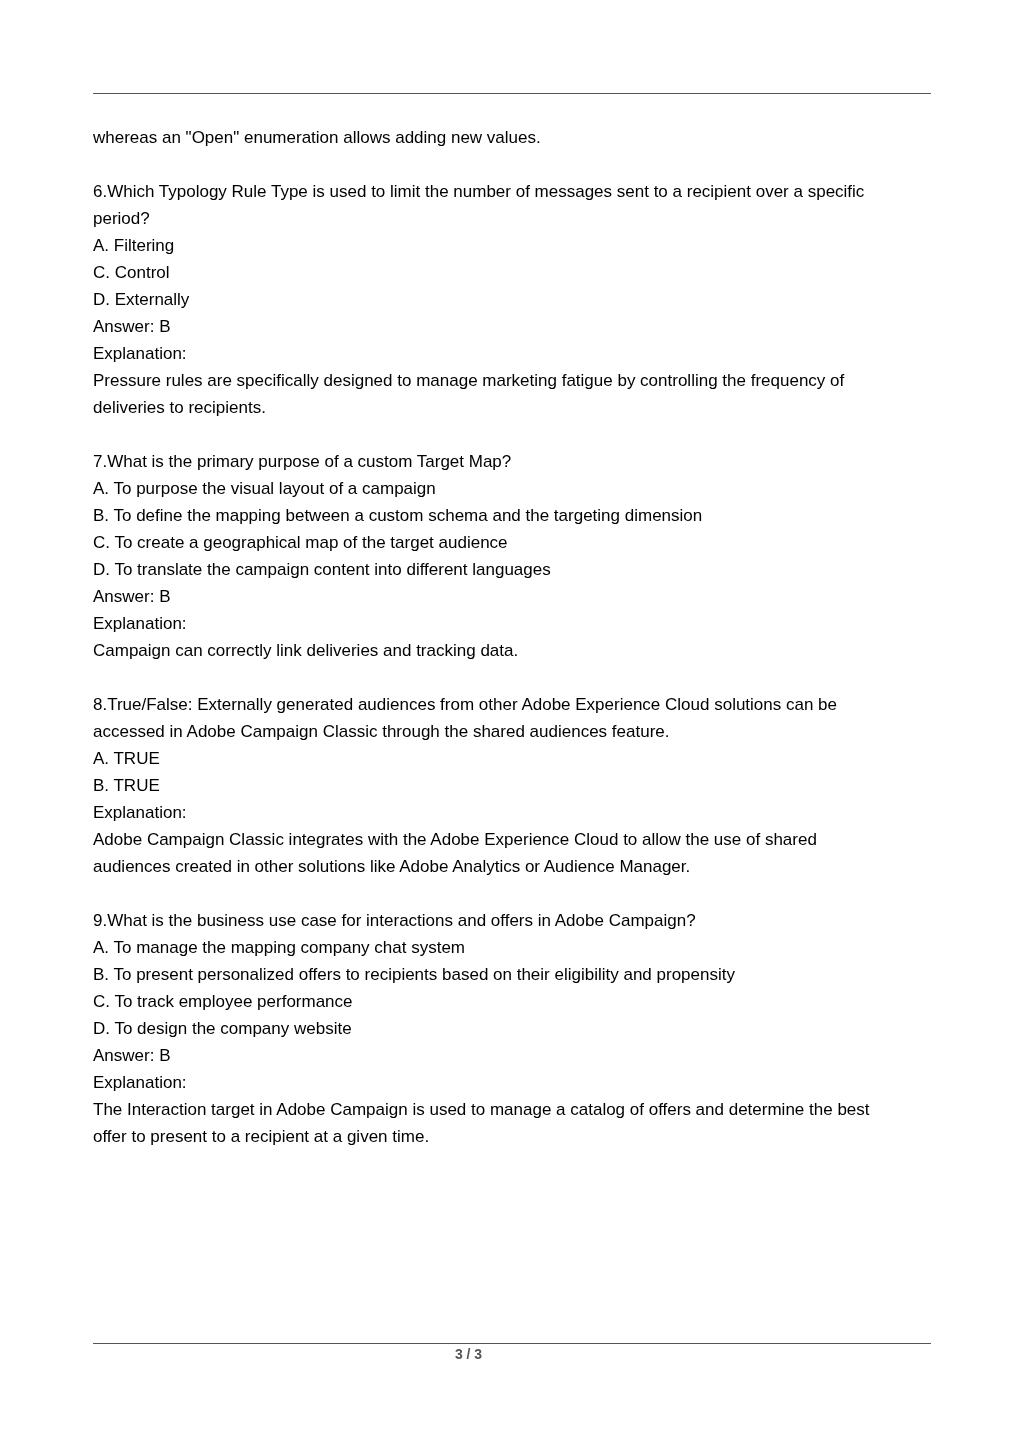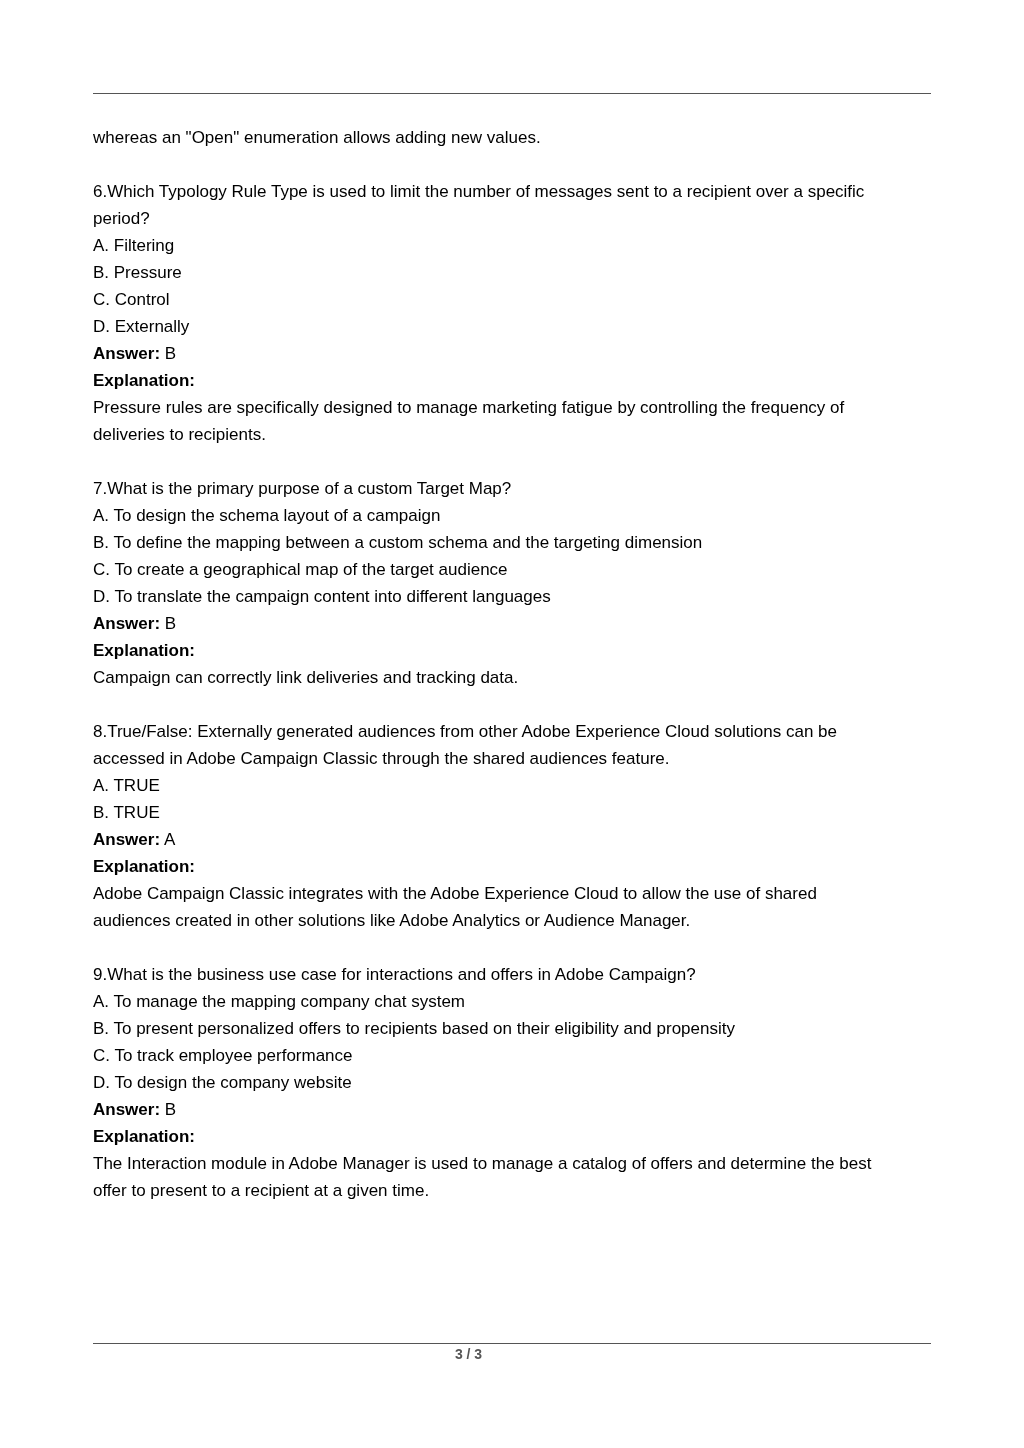--- a/index.html
+++ b/index.html
@@ -5,78 +5,76 @@
     html, body { margin: 0; padding: 0; background: #ffffff; }
     body { width: 1024px; height: 1448px; position: relative; overflow: hidden;
            font-family: "Liberation Sans", sans-serif; color: #000; }
     .rule { position: absolute; left: 93px; width: 838px; height: 0; border-top: 1px solid #555; }
     .rule.top { top: 93px; }
     .rule.bottom { top: 1343px; }
     .content { position: absolute; left: 93px; top: 124px; width: 842px;
                font-size: 17px; line-height: 27px; }
     .line { white-space: pre-wrap; margin: 0; }
     .gap { height: 27px; }
-    .bold { font-weight: bold; }
+    .bold { font-weight: normal; }
     .page-num { position: absolute; top: 1346px; left: 0; width: 937px; text-align: center;
                 font-size: 14px; font-weight: bold; color: #555; }
   </style>
 </head>
 <body>
 
 <div class="rule top"></div>
 
 <div class="content">
   <p class="line">whereas an "Open" enumeration allows adding new values.</p>
   <div class="gap"></div>
 
   <div>
     <p class="line">6.Which Typology Rule Type is used to limit the number of messages sent to a recipient over a specific</p>
     <p class="line">period?</p>
     <p class="line">A. Filtering</p>
-    <p class="line">B. Pressure</p>
     <p class="line">C. Control</p>
     <p class="line">D. Externally</p>
     <p class="line"><span class="bold">Answer:</span> <span>B</span></p>
     <p class="line bold">Explanation:</p>
     <p class="line">Pressure rules are specifically designed to manage marketing fatigue by controlling the frequency of</p>
     <p class="line">deliveries to recipients.</p>
   </div>
   <div class="gap"></div>
 
   <div>
     <p class="line">7.What is the primary purpose of a custom Target Map?</p>
-    <p class="line">A. To design the schema layout of a campaign</p>
+    <p class="line">A. To purpose the visual layout of a campaign</p>
     <p class="line">B. To define the mapping between a custom schema and the targeting dimension</p>
     <p class="line">C. To create a geographical map of the target audience</p>
     <p class="line">D. To translate the campaign content into different languages</p>
     <p class="line"><span class="bold">Answer:</span> <span>B</span></p>
     <p class="line bold">Explanation:</p>
     <p class="line">Campaign can correctly link deliveries and tracking data.</p>
   </div>
   <div class="gap"></div>
 
   <div>
     <p class="line">8.True/False: Externally generated audiences from other Adobe Experience Cloud solutions can be</p>
     <p class="line">accessed in Adobe Campaign Classic through the shared audiences feature.</p>
     <p class="line">A. TRUE</p>
     <p class="line">B. TRUE</p>
-    <p class="line"><span class="bold">Answer:</span> <span>A</span></p>
     <p class="line bold">Explanation:</p>
     <p class="line">Adobe Campaign Classic integrates with the Adobe Experience Cloud to allow the use of shared</p>
     <p class="line">audiences created in other solutions like Adobe Analytics or Audience Manager.</p>
   </div>
   <div class="gap"></div>
 
   <div>
     <p class="line">9.What is the business use case for interactions and offers in Adobe Campaign?</p>
     <p class="line">A. To manage the mapping company chat system</p>
     <p class="line">B. To present personalized offers to recipients based on their eligibility and propensity</p>
     <p class="line">C. To track employee performance</p>
     <p class="line">D. To design the company website</p>
     <p class="line"><span class="bold">Answer:</span> <span>B</span></p>
     <p class="line bold">Explanation:</p>
-    <p class="line">The Interaction module in Adobe Manager is used to manage a catalog of offers and determine the best</p>
+    <p class="line">The Interaction target in Adobe Campaign is used to manage a catalog of offers and determine the best</p>
     <p class="line">offer to present to a recipient at a given time.</p>
   </div>
 </div>
 
 <div class="rule bottom"></div>
 <div class="page-num">3 / 3</div>
 
 </body></html>

